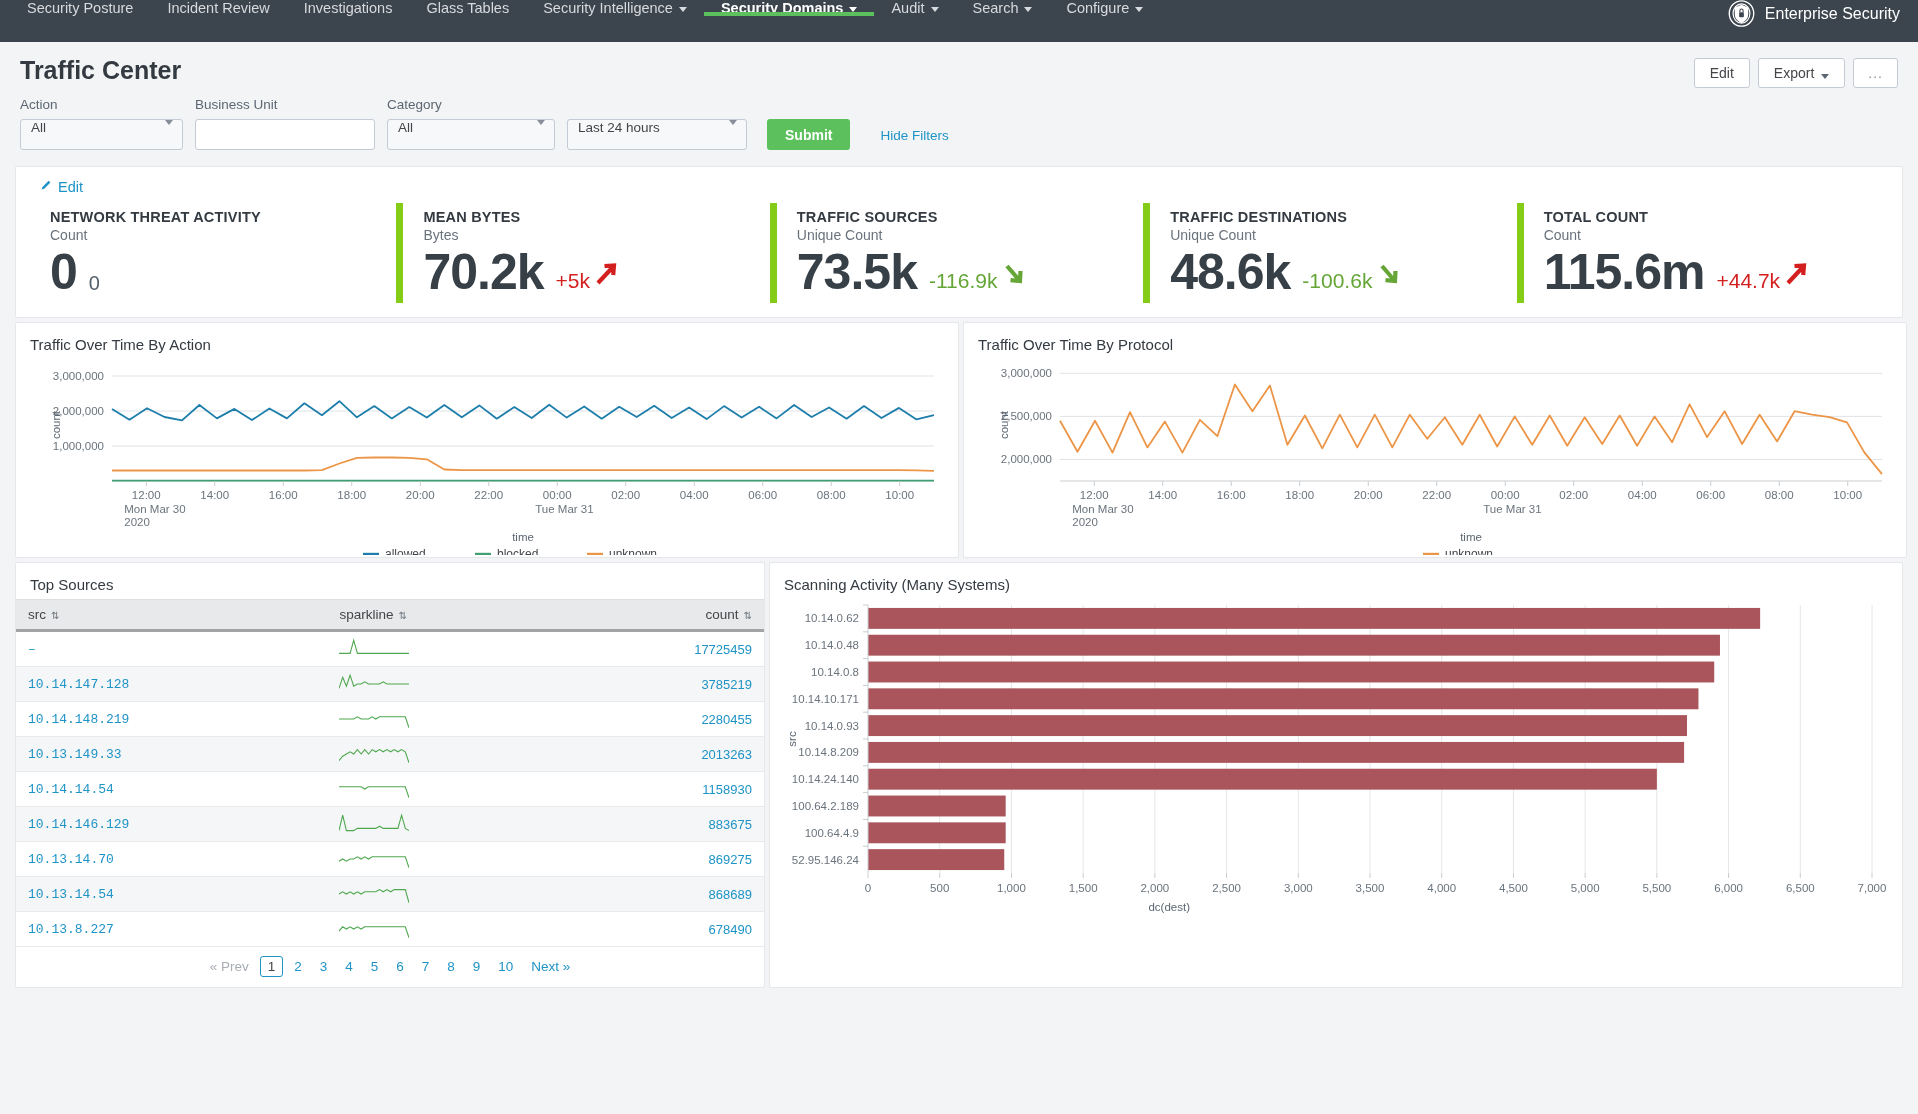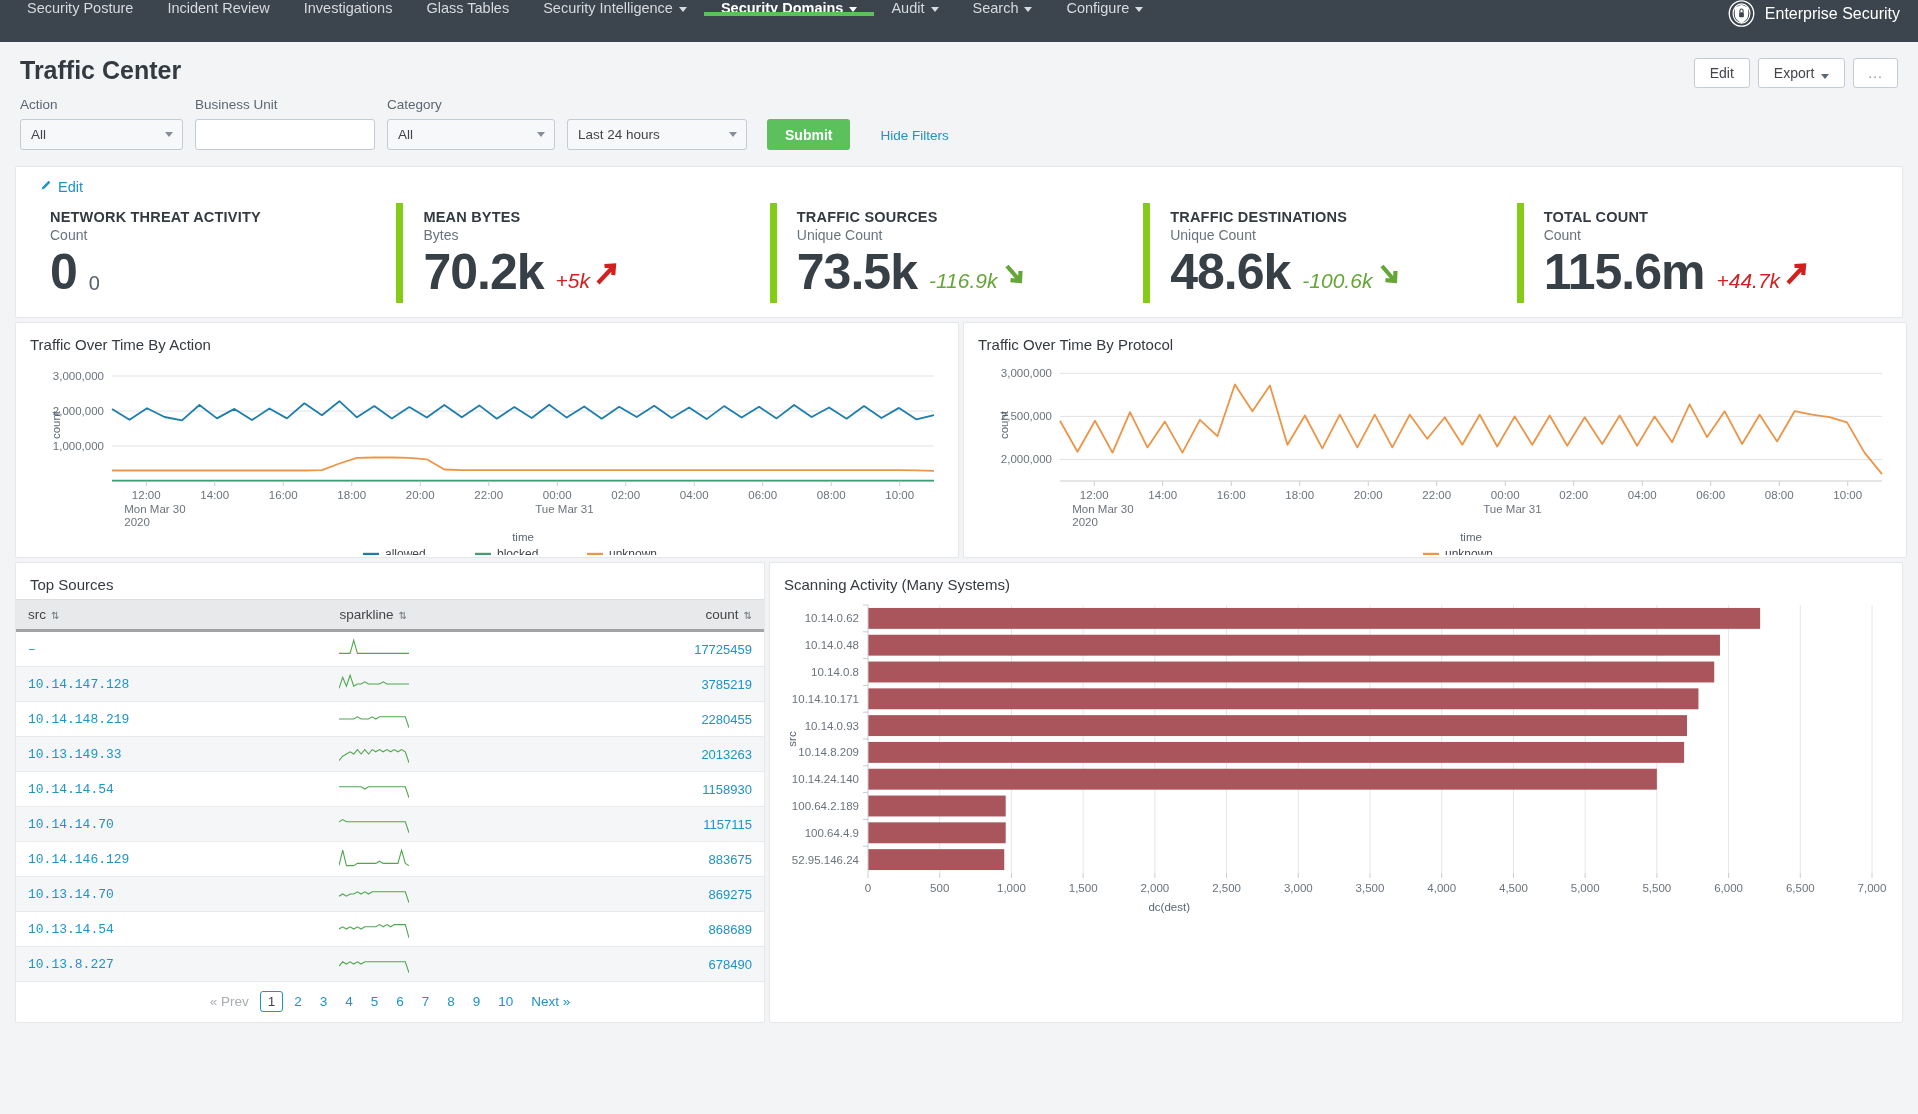--- a/index.html
+++ b/index.html
@@ -87,21 +87,21 @@
   }
   .filter-field { display: flex; flex-direction: column; }
   .filter-label {
     font-size: 13.5px; color: #5c6773; margin-bottom: 7px;
   }
   .control {
     height: 31px;
     border: 1px solid #c3cbd4;
     border-radius: 3px;
     background: #f7f8f9;
-    display: flex; align-items: center;
+    display: flex; align-items: flex-start;
     padding: 0 10px;
     font-size: 13.5px;
     color: #43454a;
     position: relative;
     cursor: pointer;
   }
   .control.text-input { background: #fff; cursor: text; }
   .control .down {
     position: absolute; right: 9px;
     border-left: 4px solid transparent;
@@ -161,21 +161,20 @@
   .kpi-val-row {
     display: flex; align-items: flex-end; gap: 12px; margin-top: 2px;
   }
   .kpi-value {
     font-size: 50px; font-weight: bold; color: #373f47;
     line-height: 1.08; letter-spacing: -1px;
   }
   .kpi-delta-wrap {
     display: flex; align-items: flex-end; gap: 3px;
     padding-bottom: 6px;
-    font-style: italic;
   }
   .kpi-delta {
     font-size: 21px; font-weight: normal;
   }
   .kpi-delta.up { color: #d41f1f; }
   .kpi-delta.down { color: #65a637; }
   .kpi-delta.zero { color: #55606b; font-size: 20px; padding-bottom: 4px; }
   .arrow { width: 26px; height: 30px; }
 
   
@@ -545,29 +544,20 @@
             <td class="num">2013263</td>
           </tr>
           <tr>
             <td class="src">10.14.14.54</td>
             <td>
               <svg class="spark" width="70" height="22" viewBox="0 0 70 22">
                 <path d="M0.0 8.8 L3.7 8.8 L7.4 8.8 L11.1 8.8 L14.7 8.8 L18.4 8.8 L22.1 8.8 L25.8 11.0 L29.5 8.8 L33.2 8.8 L36.8 8.8 L40.5 8.8 L44.2 8.8 L47.9 8.8 L51.6 8.8 L55.3 8.8 L58.9 8.8 L62.6 8.8 L66.3 8.8 L70.0 19.8 " fill="none" stroke="#4fa84f" stroke-width="1.1"></path>
               </svg>
             </td>
             <td class="num">1158930</td>
-          </tr>
-          <tr>
-            <td class="src">10.14.14.70</td>
-            <td>
-              <svg class="spark" width="70" height="22" viewBox="0 0 70 22">
-                <path d="M0.0 8.8 L3.7 6.6 L7.4 8.8 L11.1 8.8 L14.7 8.8 L18.4 8.8 L22.1 8.8 L25.8 8.8 L29.5 8.8 L33.2 8.8 L36.8 8.8 L40.5 8.8 L44.2 8.8 L47.9 8.8 L51.6 8.8 L55.3 8.8 L58.9 8.8 L62.6 8.8 L66.3 8.8 L70.0 19.8 " fill="none" stroke="#4fa84f" stroke-width="1.1"></path>
-              </svg>
-            </td>
-            <td class="num">1157115</td>
           </tr>
           <tr>
             <td class="src">10.14.146.129</td>
             <td>
               <svg class="spark" width="70" height="22" viewBox="0 0 70 22">
                 <path d="M0.0 17.6 L3.7 2.2 L7.4 17.6 L11.1 17.6 L14.7 17.6 L18.4 15.4 L22.1 15.4 L25.8 15.4 L29.5 15.4 L33.2 15.4 L36.8 15.4 L40.5 13.2 L44.2 15.4 L47.9 15.4 L51.6 15.4 L55.3 15.4 L58.9 15.4 L62.6 2.2 L66.3 15.4 L70.0 17.6 " fill="none" stroke="#4fa84f" stroke-width="1.1"></path>
               </svg>
             </td>
             <td class="num">883675</td>
           </tr>

